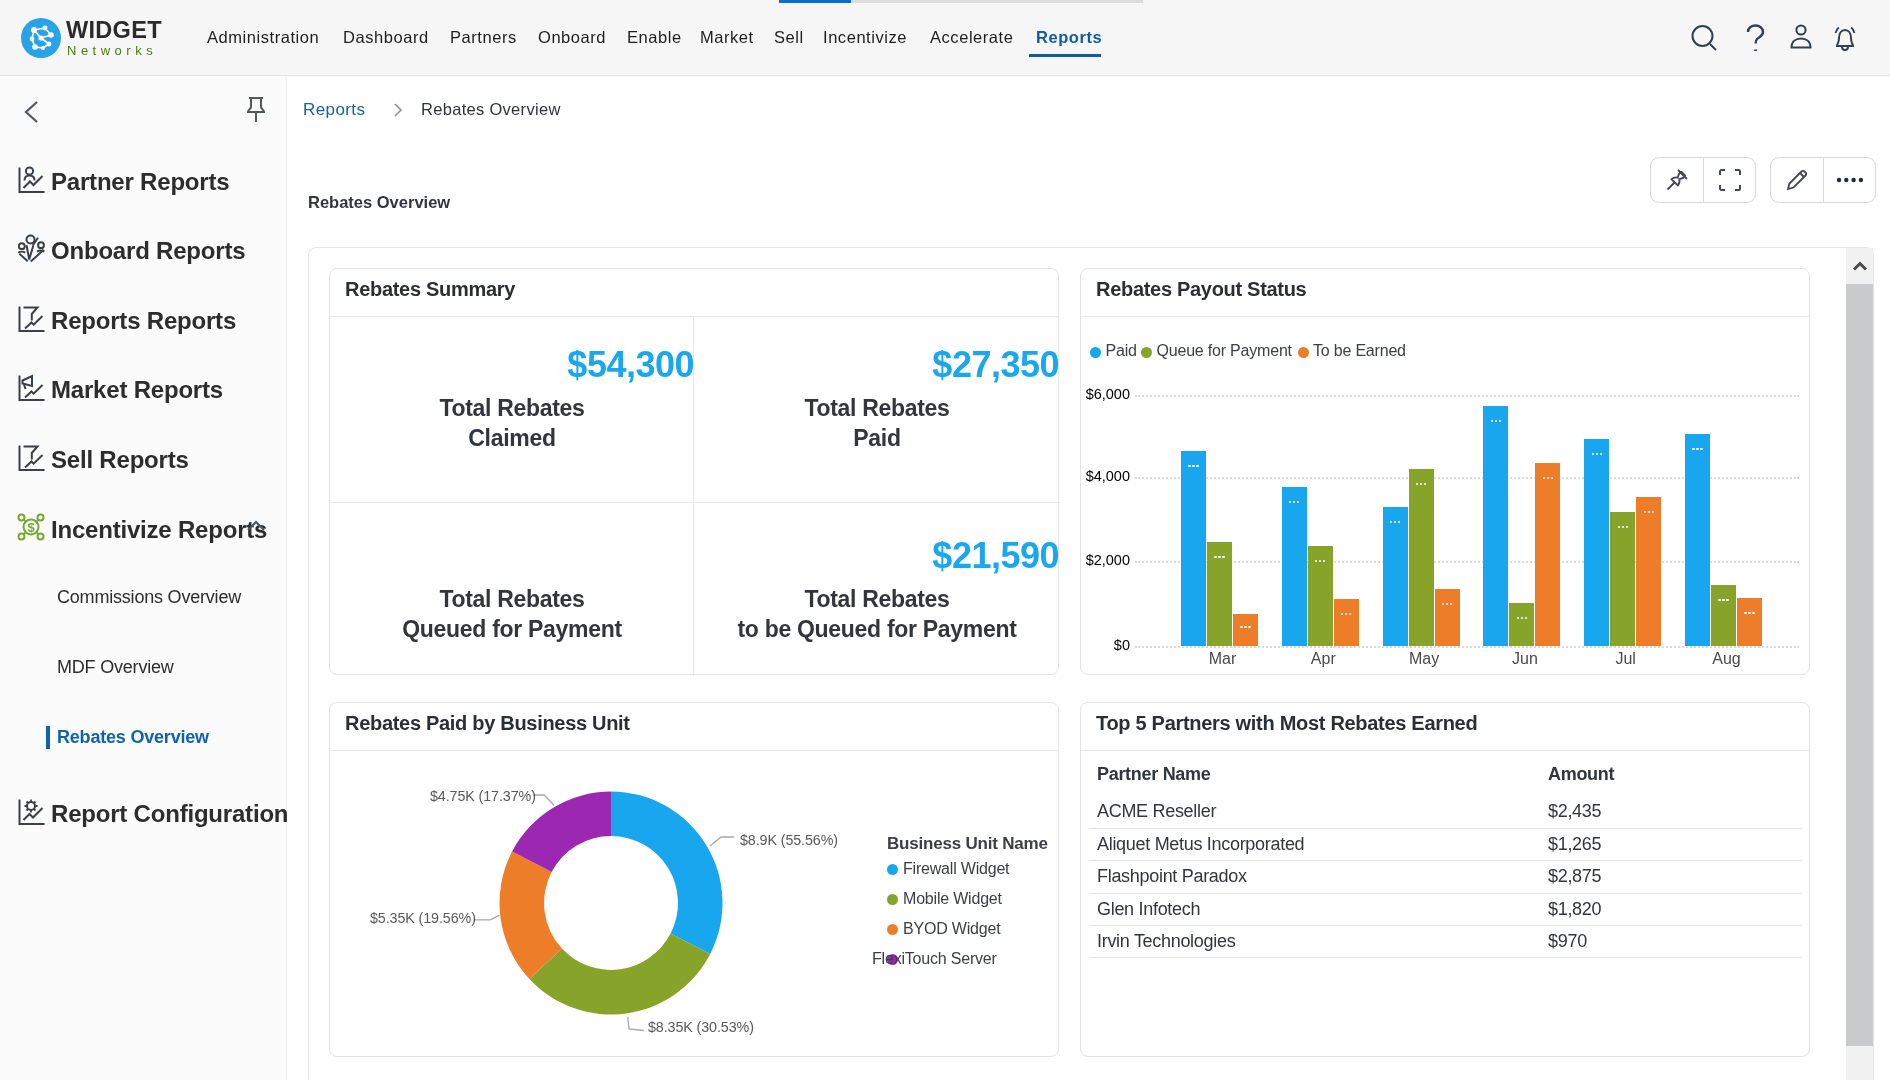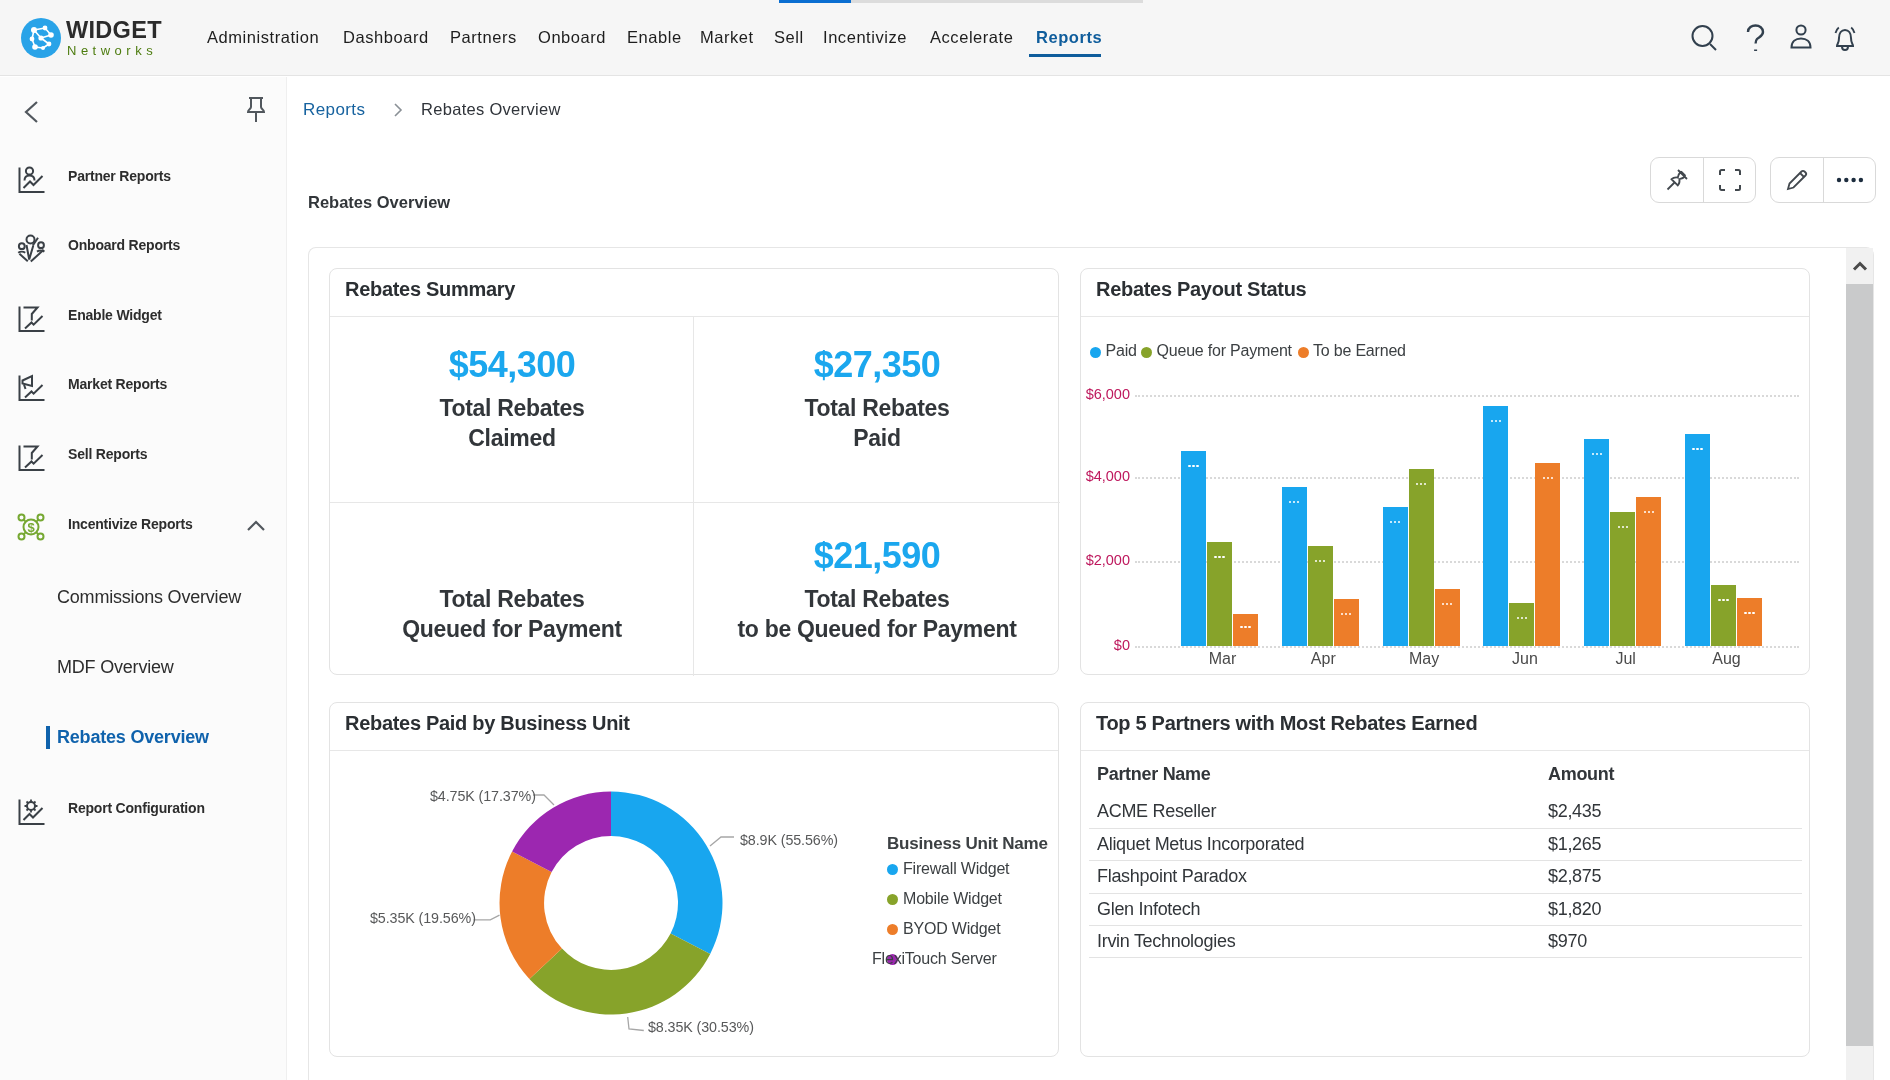--- a/index.html
+++ b/index.html
@@ -20,21 +20,21 @@
   
   #logo-circle { position:absolute; top:18px; left:21px; }
   #logo-widget { position:absolute; top:17px; left:66px; font-size:23.5px; font-weight:700;
     color:#2b2b2b; letter-spacing:0.3px; }
   #logo-networks { position:absolute; top:43px; left:67px; font-size:13px; font-weight:400;
     color:#4d7c0f; letter-spacing:4.5px; }
 
   
   #sidebar { position:absolute; top:77px; left:0; width:287px; height:1003px;
     background:#fbfbfb; border-right:1px solid #efefef; }
-  .sideitem { position:absolute; left:68px; font-size:14px; font-weight:600; color:#2d2d2d;
+  .sideitem { position:absolute; left:51px; font-size:24px; font-weight:600; color:#2d2d2d;
     white-space:nowrap; letter-spacing:-0.2px; }
   .subitem  { position:absolute; left:57px; font-size:18px; font-weight:400; color:#2d2d2d;
     white-space:nowrap; letter-spacing:-0.2px; }
   #active-sub { color:#0f62ac; font-weight:600; }
   #active-bar { position:absolute; left:46px; top:649px; width:3.5px; height:23px; background:#0f62ac; }
   .sideicon { position:absolute; left:16px; }
 
   
   #main { position:absolute; top:77px; left:288px; width:1602px; height:1003px; background:#fff; }
   
@@ -52,32 +52,32 @@
 
   
   #panel { position:absolute; top:170px; left:20px; width:1566px; height:1052px;
     background:#fff; border:1px solid #e6e6e6; border-radius:8px 8px 0 0; border-bottom:none; }
   .card { position:absolute; background:#fff; border:1px solid #e3e3e3; border-radius:8px; }
   .cardhead { position:absolute; top:0; left:0; right:0; height:48px; border-bottom:1px solid #e7e7e7; }
   .cardtitle { position:absolute; top:9px; left:15px; font-size:20px; font-weight:600;
     color:#2b2f33; letter-spacing:-0.3px; }
 
   
-  .qval { position:absolute; width:364px; text-align:center; font-size:36px; font-weight:700;
+  .qval { position:absolute; width:364px; text-align:right; font-size:36px; font-weight:700;
     color:#1ba7ee; letter-spacing:-0.5px; }
   .qlab { position:absolute; width:364px; text-align:center; font-size:23px; font-weight:700;
     color:#32363a; line-height:30px; letter-spacing:-0.3px; }
 
   
   .bar { position:absolute; width:25px; }
   .bardots { position:absolute; width:25px; height:3px; display:flex; justify-content:center; }
   .d3 { width:2.2px; height:2.2px; border-radius:50%; background:#fff;
     box-shadow:-4px 0 0 #fff, 4px 0 0 #fff; }
   .gridline { position:absolute; left:54px; width:664px; border-top:2px dotted #d9d9d9; height:0; }
-  .ylab { position:absolute; width:45px; text-align:right; font-size:14.5px; color:#be185d; }
+  .ylab { position:absolute; width:45px; text-align:right; font-size:14.5px; color:#000000; }
   .xlab { position:absolute; width:60px; text-align:center; font-size:16px; color:#4a4a4a; }
   .legdot { position:absolute; width:11px; height:11px; border-radius:50%; }
   .legtext { position:absolute; font-size:16px; color:#3c4043; white-space:nowrap; letter-spacing:-0.2px; }
 
   
   .pielab { position:absolute; font-size:14.3px; color:#58595a; white-space:nowrap; letter-spacing:-0.1px; }
 
   
   .trow { position:absolute; left:16px; font-size:18px; color:#32363a; white-space:nowrap; letter-spacing:-0.3px; }
   .tsep { position:absolute; left:8px; width:713px; border-top:1px solid #e3e3e3; height:0; }
@@ -151,21 +151,21 @@
   <svg class="abs" style="top:21px;left:20px" width="24" height="28" viewBox="0 0 24 28" fill="none" stroke="#51575d" stroke-width="2.2">
     <path d="M17 4 L6 14 L17 24"></path>
   </svg>
   <svg class="abs" style="top:18px;left:243px" width="26" height="30" viewBox="0 0 26 30" fill="none" stroke="#51575d" stroke-width="2">
     <path d="M6 3 L20 3 M8 3 L8 12 C8 14 5 14.5 5 17 L21 17 C21 14.5 18 14 18 12 L18 3"></path>
     <path d="M13 17 L13 27"></path>
   </svg>
 
   <div class="sideitem" style="top:91px">Partner Reports</div>
   <div class="sideitem" style="top:160px">Onboard Reports</div>
-  <div class="sideitem" style="top:230px">Enable Widget</div>
+  <div class="sideitem" style="top:230px">Reports Reports</div>
   <div class="sideitem" style="top:299px">Market Reports</div>
   <div class="sideitem" style="top:369px">Sell Reports</div>
   <div class="sideitem" style="top:439px">Incentivize Reports</div>
   <div class="subitem" style="top:510px">Commissions Overview</div>
   <div class="subitem" style="top:580px">MDF Overview</div>
   <div class="subitem" id="active-sub" style="top:650px">Rebates Overview</div>
   <div id="active-bar"></div>
   <div class="sideitem" style="top:723px">Report Configuration</div>
 
   <svg class="sideicon" style="top:87px" width="30" height="30" viewBox="0 0 30 30" fill="none" stroke="#3a4046" stroke-width="2">

